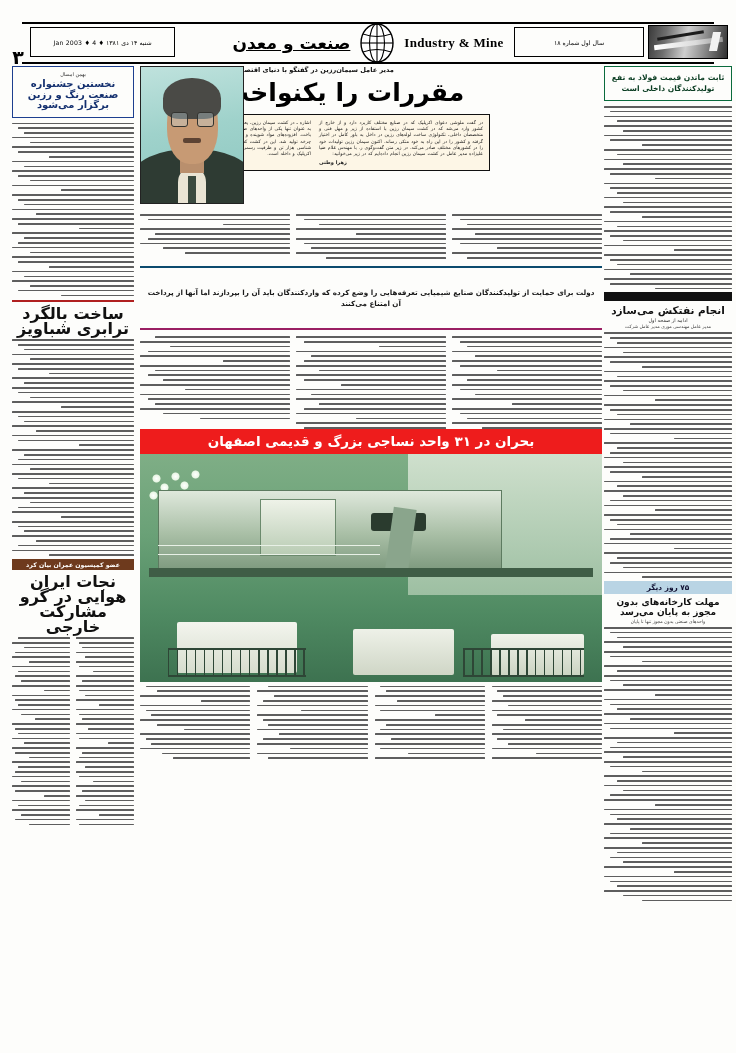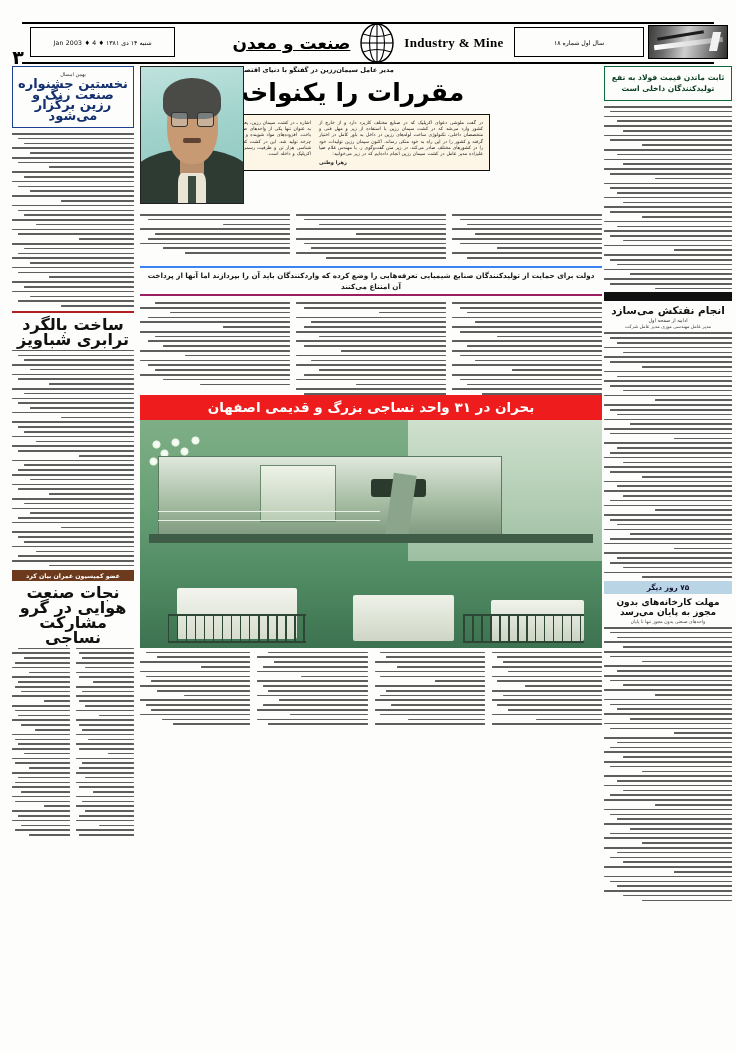--- a/index.html
+++ b/index.html
@@ -84,22 +84,22 @@
   .pp-neck{position:absolute;left:38%;bottom:22%;width:24%;height:16%;background:#b98f6d;}
   .pp-head{position:absolute;left:25%;top:13%;width:50%;height:58%;
       background:#c79a74;border-radius:48% 48% 44% 44%;}
   .pp-hair{position:absolute;left:22%;top:8%;width:56%;height:30%;
       background:#4a4a46;border-radius:50% 50% 30% 30%;}
   .pp-g1,.pp-g2{position:absolute;top:33%;width:15%;height:10%;
       border:1.2px solid #33332f;border-radius:3px;background:rgba(200,220,225,.35);}
   .pp-g1{left:29%}.pp-g2{left:55%}
   .pp-mouth{position:absolute;left:41%;top:52%;width:18%;height:4%;background:#5d4333;border-radius:2px;}
 
-  .quotebox{border-top:2px solid #3b82f6;border-bottom:2px solid #9a1f63;
-      padding:2px 4px;margin:6px 0;}
+  .quotebox{border-top:2px solid #0c4a6e;border-bottom:2px solid #9a1f63;
+      padding:19px 4px;margin:6px 0;}
   .quotebox p{margin:0;font-size:7.2px;line-height:11px;text-align:center;
       font-weight:bold;color:#1a1a1a;}
 
   .redbar{background:#ee1c1c;color:#fff;text-align:center;font-weight:bold;
       font-size:13.5px;padding:4px 0 5px;letter-spacing:.2px;}
   .photo-factory{width:100%;height:228px;position:relative;overflow:hidden;
       background:linear-gradient(180deg,#7fae86 0%,#6aa177 35%,#4f8a62 70%,#3d7250 100%);}
   .ff-wall{position:absolute;right:0;top:0;width:42%;height:62%;
       background:linear-gradient(180deg,#cfe0cd,#9dbfa2);}
   .ff-mach{position:absolute;left:4%;top:16%;width:74%;height:34%;
@@ -122,21 +122,21 @@
   .ff-fence{position:absolute;left:6%;bottom:2%;width:30%;height:11%;
       border-top:2px solid #2e4636;border-bottom:2px solid #2e4636;
       background:repeating-linear-gradient(90deg,#2e4636 0 1.5px,transparent 1.5px 9px);}
   .ff-fence.r{left:auto;right:4%;width:26%;}
   .ff-arm{position:absolute;left:54%;top:24%;width:5%;height:30%;
       background:#8aa58c;transform:rotate(8deg);}
   .ff-dark{position:absolute;left:50%;top:26%;width:12%;height:8%;background:#2a3b2e;border-radius:3px;}
 
   
   .lbox{border:1.4px solid #1d3f8f;box-sizing:border-box;padding:4px 4px 5px;}
-  .lbox h3{margin:1px;font-size:13px;line-height:10.5px;text-align:center;font-weight:bold;color:#14306f;}
+  .lbox h3{margin:1px;font-size:10px;line-height:10.5px;text-align:center;font-weight:bold;color:#14306f;}
   .lbox .small{font-size:5px;text-align:center;color:#333;margin-bottom:2px;}
   .brownbar{background:#6e3a1d;color:#fff;text-align:center;font-size:6.2px;
       font-weight:bold;padding:2px 0;}
   .l-title{font-size:16px;font-weight:bold;text-align:center;line-height:15px;
       color:#111;margin:4px 0 3px;}
   .redline{height:2px;background:#b02020;margin:4px 0;}
   .twocol{column-count:2;column-gap:6px;}
   .threecol{column-count:3;column-gap:6px;}
   .fourcol{column-count:4;column-gap:7px;}
 </style>
@@ -675,21 +675,21 @@
         <div class="ln w95"></div>
         <div class="ln w90"></div>
       <div class="ln w100"></div>
         <div class="ln w80"></div>
         <div class="ln w95"></div>
       <div class="ln w100"></div>
         <div class="ln w70"></div>
     </div>
 
     <div class="brownbar">عضو کمیسیون عمران بیان کرد</div>
-    <div class="l-title">نجات صنعت هوایی در گرو مشارکت نساجی</div>
+    <div class="l-title">نجات ایران هوایی در گرو مشارکت خارجی</div>
 
     <div class="twocol">
       <div class="body-lines">
         <div class="ln w100"></div>
           <div class="ln w95"></div>
           <div class="ln w90"></div>
         <div class="ln w100"></div>
           <div class="ln w85"></div>
           <div class="ln w100"></div>
         <div class="ln w95"></div>

